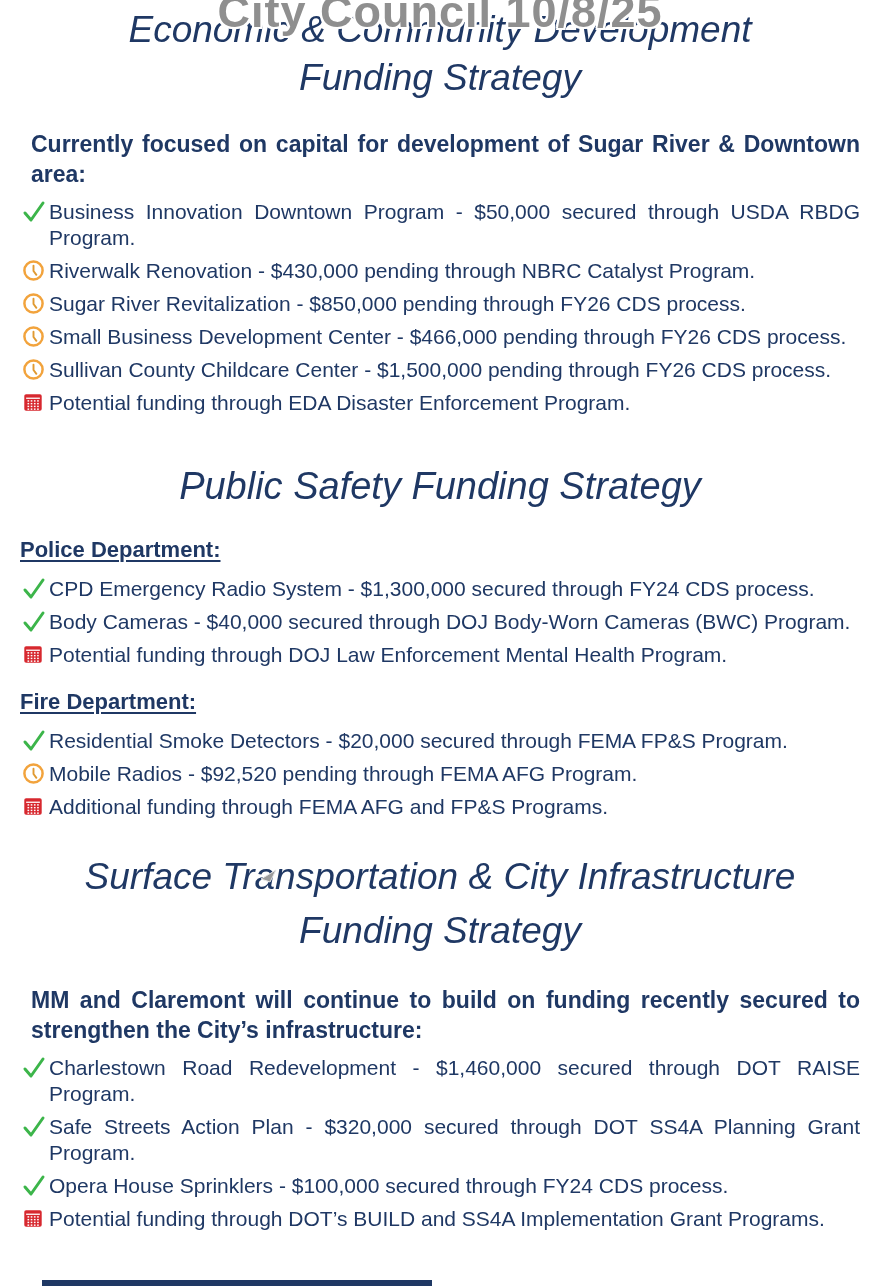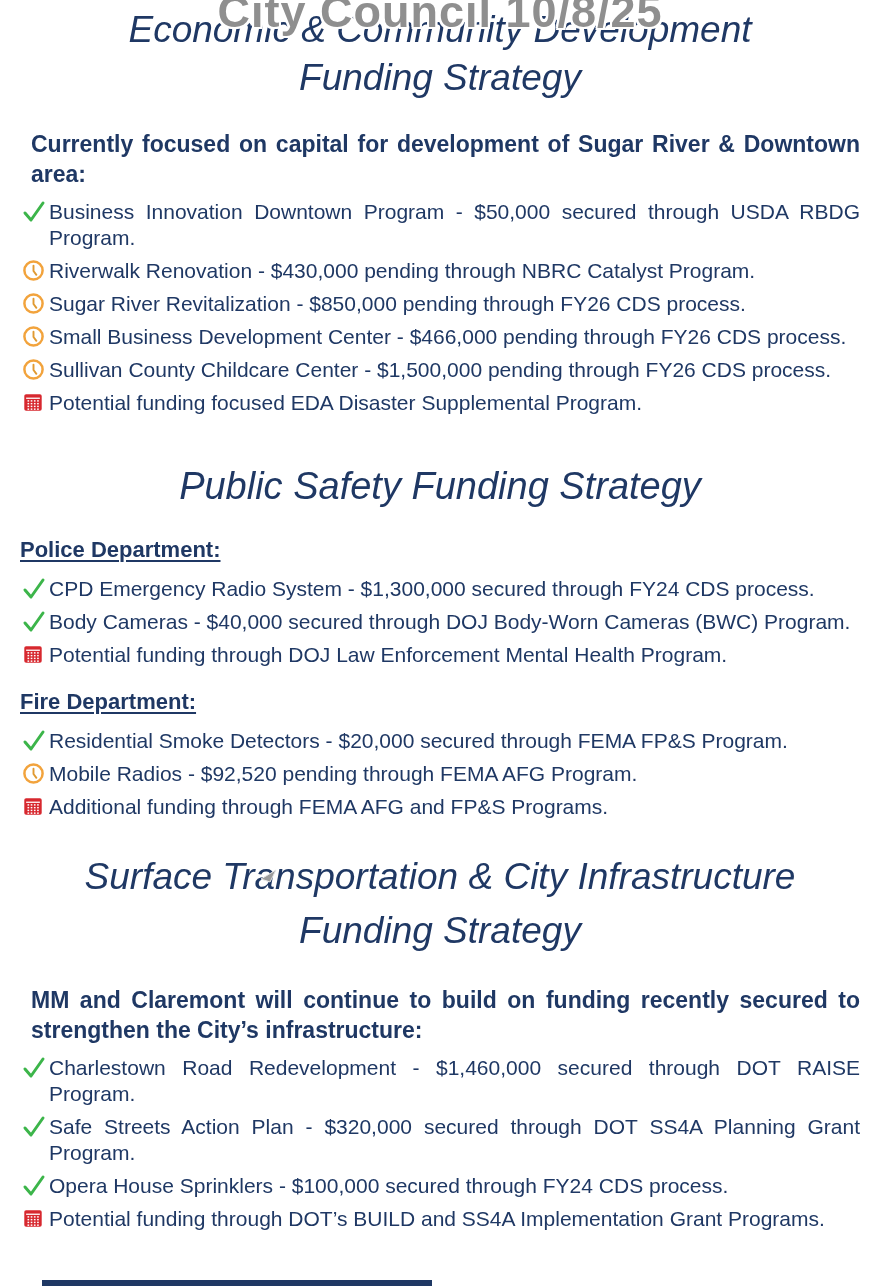--- a/index.html
+++ b/index.html
@@ -131,21 +131,21 @@
                     <rect x="6" y="16" width="1.8" height="1.6" fill="#ffffff"></rect>
                     <rect x="9.5" y="16" width="1.8" height="1.6" fill="#ffffff"></rect>
                     <rect x="13" y="16" width="1.8" height="1.6" fill="#ffffff"></rect>
                     <rect x="16.5" y="16" width="1.8" height="1.6" fill="#ffffff"></rect>
                     <rect x="6" y="19" width="1.8" height="1.6" fill="#ffffff"></rect>
                     <rect x="9.5" y="19" width="1.8" height="1.6" fill="#ffffff"></rect>
                     <rect x="13" y="19" width="1.8" height="1.6" fill="#ffffff"></rect>
                     <rect x="16.5" y="19" width="1.8" height="1.6" fill="#ffffff"></rect>
   </svg>
                 </span>
-    <span class="text">Potential funding focused EDA Disaster Supplemental Program.</span>
+    <span class="text">Potential funding through EDA Disaster Enforcement Program.</span>
   </li>
 </ul>
   </div>
 </div>
   </section>
 
   <section class="section">
     <h1 class="section-title">
           <div>Public Safety Funding Strategy</div>
         </h1>

